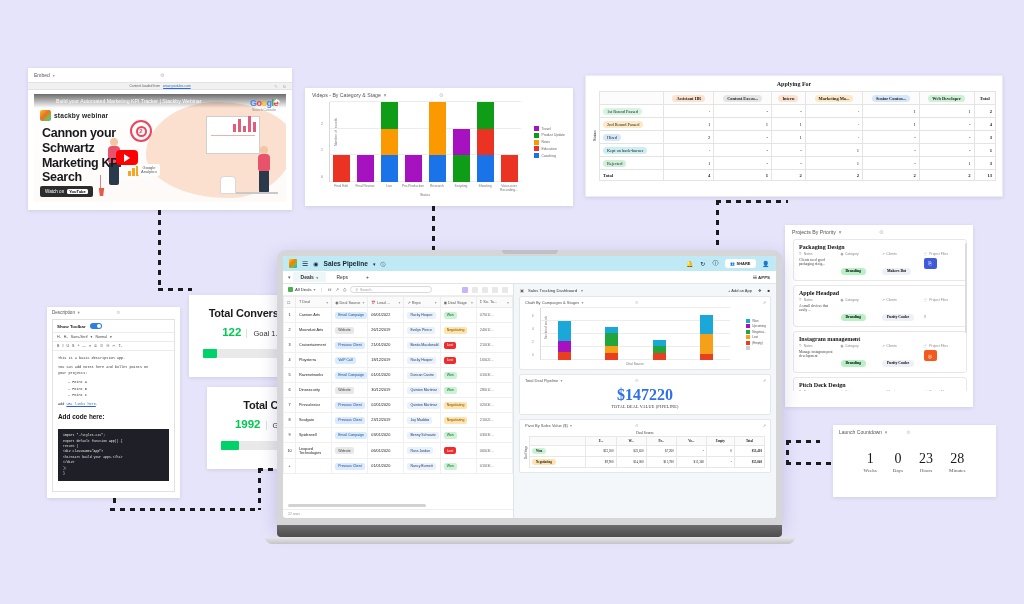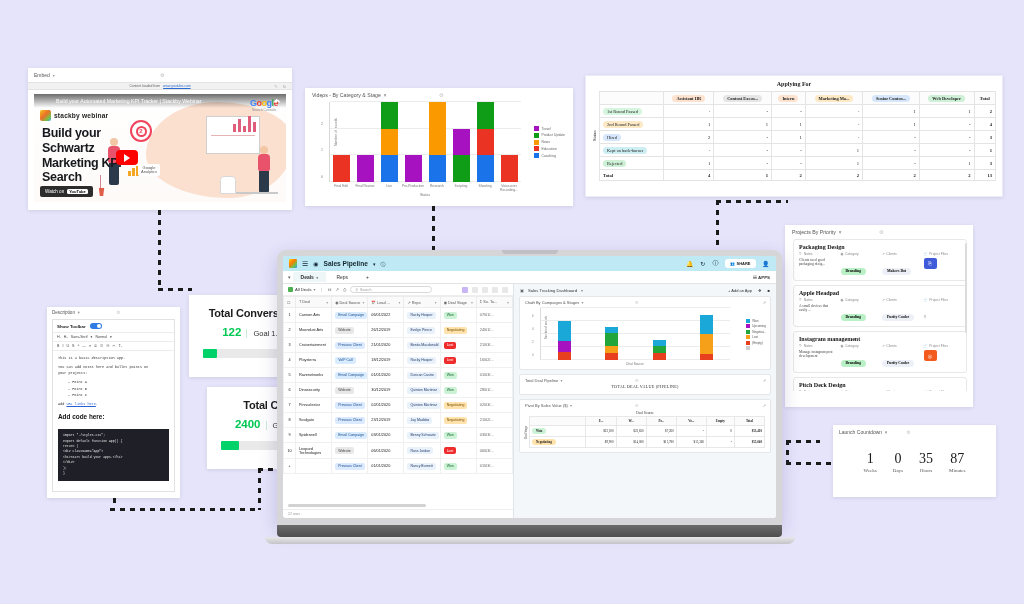--- a/index.html
+++ b/index.html
@@ -288,21 +288,21 @@
     <div class="blob"></div>
     <div class="vid-titlebar">Build your Automated Marketing KPI Tracker | Stackby Webinar</div>
     <svg class="vid-share" viewBox="0 0 24 20">
       <path d="M2 16 L14 4 L14 8 Q22 9 22 17 Q17 11 14 12 L14 16 Z" fill="#ffffff"></path>
       </svg>
     <div class="yt-logo">
       <div class="sq"></div>
       <div class="tx">stackby webinar</div>
     </div>
     <div class="vid-head">
-      <div>Build your</div>
+      <div>Cannon your</div>
       <div>Schwartz</div>
       <div>Marketing KPI</div>
       <div>Search</div>
     </div>
     <div class="goog">
       <div class="g">
         <span>G</span><span>o</span><span>o</span><span>g</span><span>l</span><span>e</span>
       </div>
       <div class="sub">Search Console</div>
     </div>
@@ -621,21 +621,21 @@
     <span class="kpi-goal">Goal 1.0K</span>
   </div>
   <div class="kpi-bar">
       <i id="conv-fill" style="width: 14%; background: rgb(0, 210, 106);"></i>
     </div>
 </div>
 
 <div class="card" id="clicks">
   <div class="kpi-title">Total Clicks</div>
   <div class="kpi-row">
-    <span class="kpi-val">2400</span>
+    <span class="kpi-val">1992</span>
     <span class="kpi-goal">Goal 10.0K</span>
   </div>
   <div class="kpi-bar">
       <i id="clicks-fill" style="width: 17%; background: rgb(0, 210, 106);"></i>
     </div>
 </div>
 
 <div class="card" id="desc">
   <div class="ds-head">
     <span>Description</span>
@@ -704,25 +704,25 @@
   <div class="cd-row" id="cd-row">
       <div class="cd-unit">
         <div class="n">1</div>
         <div class="u">Weeks</div>
       </div>
       <div class="cd-unit">
         <div class="n">0</div>
         <div class="u">Days</div>
       </div>
       <div class="cd-unit">
-        <div class="n">35</div>
+        <div class="n">23</div>
         <div class="u">Hours</div>
       </div>
       <div class="cd-unit">
-        <div class="n">87</div>
+        <div class="n">28</div>
         <div class="u">Minutes</div>
       </div>
     </div>
 </div>
 
 <div id="laptop">
   <div class="lid">
     <div class="notch"></div>
     <div class="screen">
 
@@ -986,20 +986,21 @@
               </div>
           </div>
 
           <div class="wcard">
             <div class="wh">
               <span>Total Deal Pipeline</span>
               <span style="color:#999">&nbsp;▾</span>
               <span class="gear">⚙</span>
               <span class="exp">↗</span>
             </div>
+            <div class="big-val">$147220</div>
             <div class="big-sub">TOTAL DEAL VALUE (PIPELINE)</div>
           </div>
 
           <div class="wcard" style="overflow:hidden;">
             <div class="wh">
               <span>Pivot By Sales Value ($)</span>
               <span style="color:#999">&nbsp;▾</span>
               <span class="gear">⚙</span>
               <span class="exp">↗</span>
             </div>

